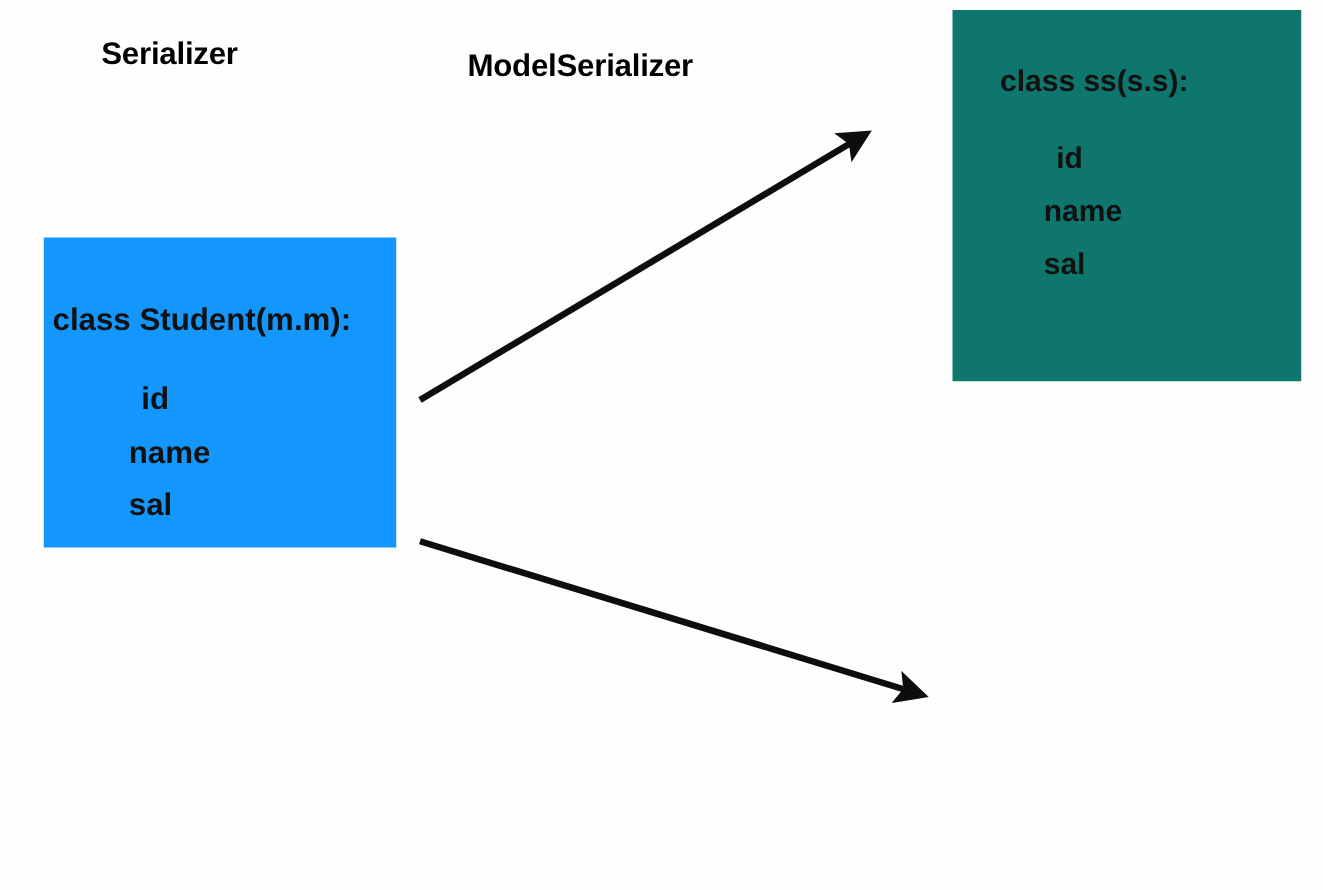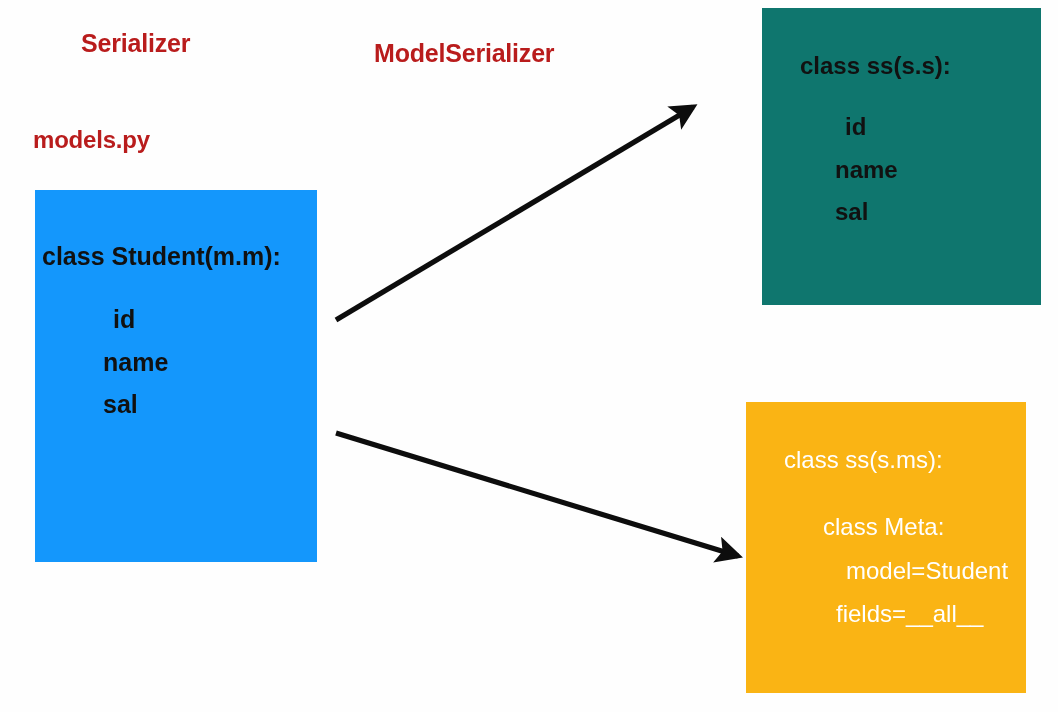--- a/index.html
+++ b/index.html
@@ -13,21 +13,21 @@
   #canvas {
     position: relative;
     width: 1058px;
     height: 712px;
     background: #fefefe;
     overflow: hidden;
   }
   .hdr {
     position: absolute;
     font-weight: bold;
-    color: #b91c1c;
+    color: #000000;
     font-size: 25px;
     letter-spacing: -0.2px;
     white-space: nowrap;
   }
   #hdr-serializer      { left: 81px;  top: 29px; }
   #hdr-modelserializer { left: 374px; top: 39px; }
   #label-modelspy      { left: 33px;  top: 126px; font-size: 24px; }
 
   .box {
     position: absolute;
@@ -35,21 +35,21 @@
   }
   .box .line {
     position: absolute;
     white-space: nowrap;
     line-height: 1;
   }
 
   
   #box-student {
     left: 35px;  top: 190px;
-    width: 282px; height: 372px;
+    width: 282px; height: 248px;
     background: #1497fc;
     padding-left: 36px;
   }
   #box-student .line {
     color: #111111;
     font-weight: bold;
     font-size: 25px;
   }
   #student-title  { left: 7px;  top: 54px; }
   #student-field-0{ left: 78px; top: 117px; }
@@ -97,42 +97,35 @@
 </style>
 </head>
 <body>
 
 <div id="canvas">
 
   <div class="hdr" id="hdr-serializer">Serializer</div>
 
   <div class="hdr" id="hdr-modelserializer">ModelSerializer</div>
 
-  <div class="hdr" id="label-modelspy">models.py</div>
 
   <div class="box" id="box-student" style="background: rgb(20, 151, 252);">
     <div class="line" id="student-title" style="color: rgb(17, 17, 17);">class Student(m.m):</div>
     <div class="line" id="student-field-0" style="color: rgb(17, 17, 17);">id</div>
     <div class="line" id="student-field-1" style="color: rgb(17, 17, 17);">name</div>
     <div class="line" id="student-field-2" style="color: rgb(17, 17, 17);">sal</div>
   </div>
 
   <div class="box" id="box-serializer" style="background: #0f766e;">
     <div class="line" id="ser-title" style="color: rgb(17, 17, 17);">class ss(s.s):</div>
     <div class="line" id="ser-field-0" style="color: rgb(17, 17, 17);">id</div>
     <div class="line" id="ser-field-1" style="color: rgb(17, 17, 17);">name</div>
     <div class="line" id="ser-field-2" style="color: rgb(17, 17, 17);">sal</div>
   </div>
 
-  <div class="box" id="box-modelserializer" style="background: rgb(250, 180, 20);">
-    <div class="line" id="ms-line-0" style="color: rgb(255, 255, 255);">class ss(s.ms):</div>
-    <div class="line" id="ms-line-1" style="color: rgb(255, 255, 255);">class Meta:</div>
-    <div class="line" id="ms-line-2" style="color: rgb(255, 255, 255);">model=Student</div>
-    <div class="line" id="ms-line-3" style="color: rgb(255, 255, 255);">fields=__all__</div>
-  </div>
 
   <svg id="arrows" viewBox="0 0 1058 712" width="1058" height="712">
     <defs>
       <marker id="arrowhead" markerWidth="5.2" markerHeight="5.2" refX="4.2" refY="2.6" orient="auto" markerUnits="strokeWidth">
         <path d="M0,0 L5.2,2.6 L0,5.2 L1.1,2.6 Z" fill="#0d0d0d"></path>
       </marker>
     </defs>
     <line id="arrow-up" x1="336" y1="320" x2="693" y2="107" stroke="#0d0d0d" stroke-width="5.2" marker-end="url(#arrowhead)"></line>
     <line id="arrow-down" x1="336" y1="433" x2="738" y2="556" stroke="#0d0d0d" stroke-width="5.2" marker-end="url(#arrowhead)"></line>
   </svg>

